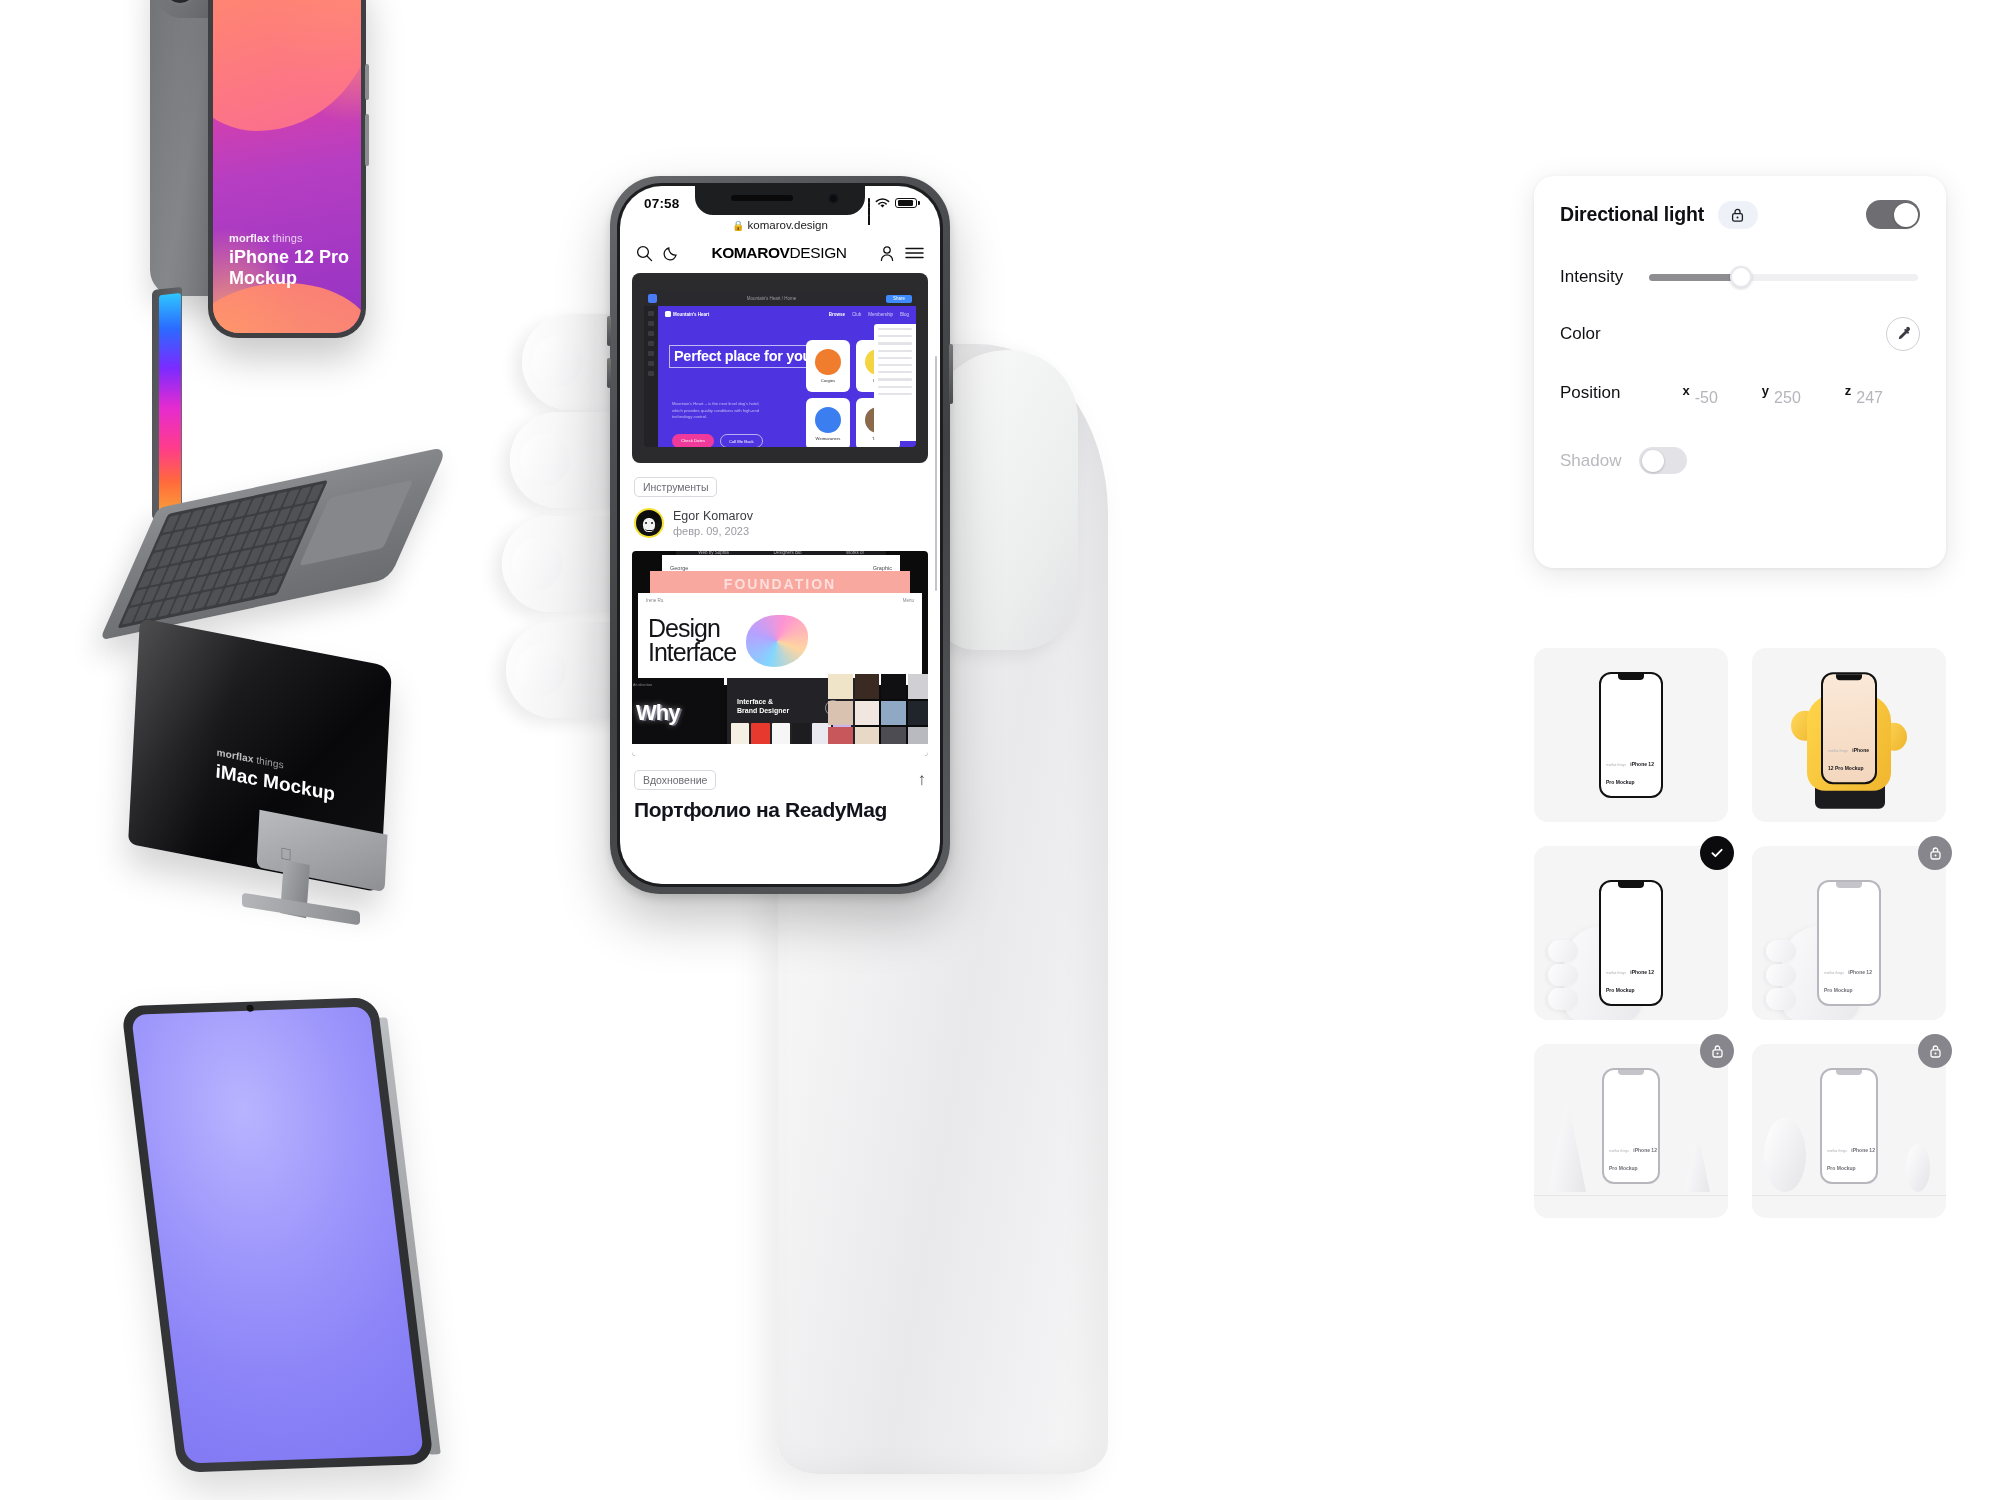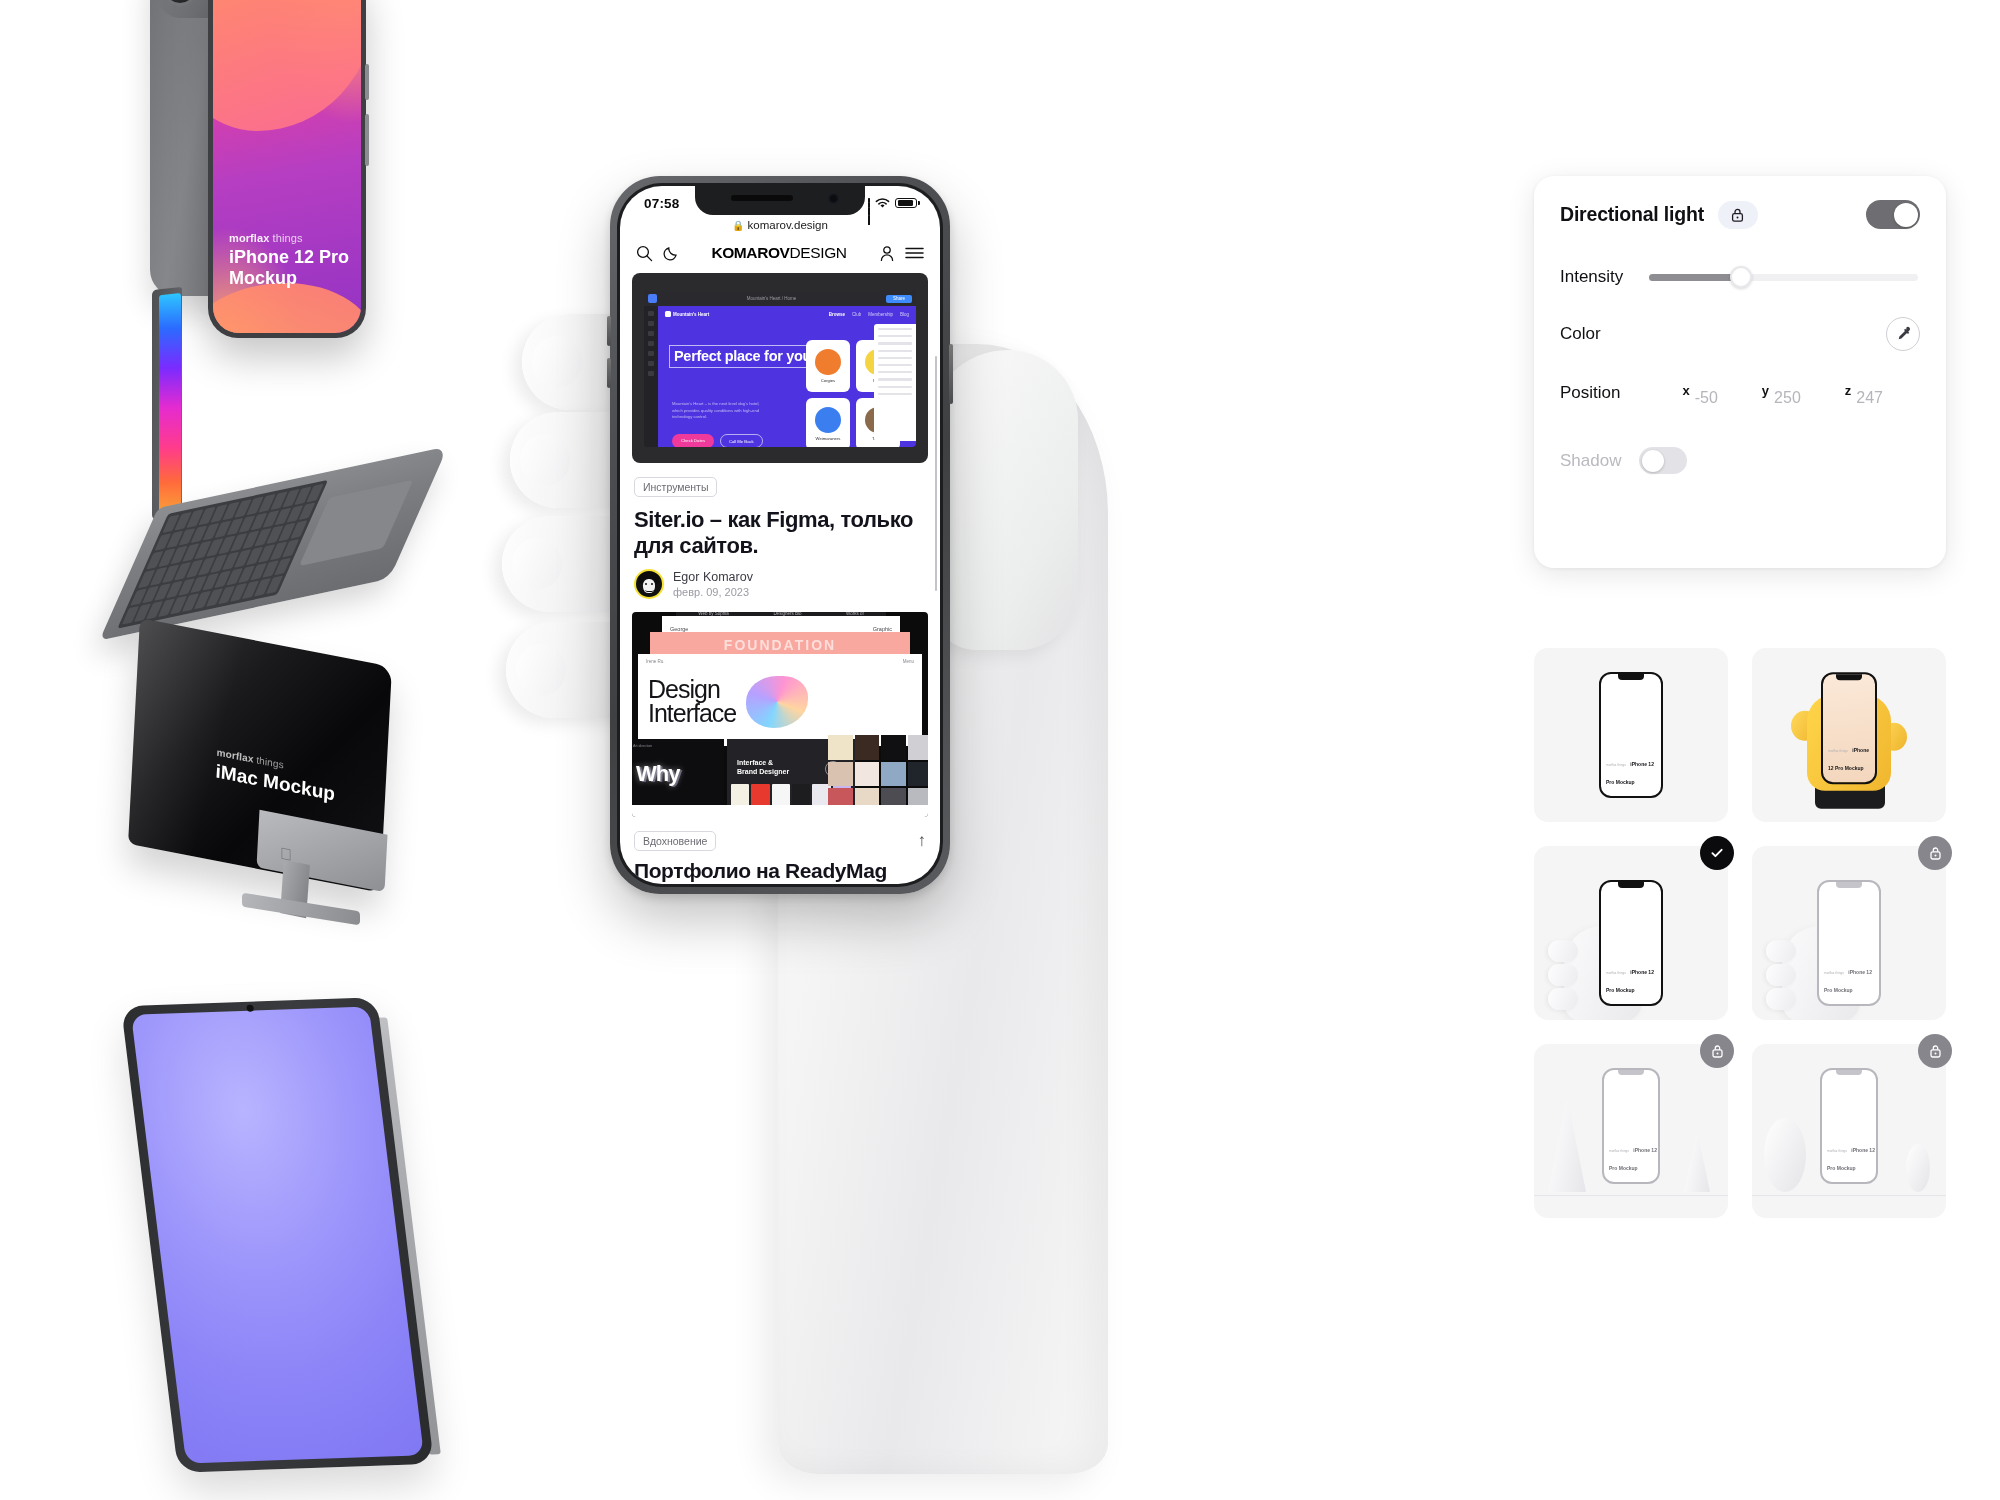--- a/index.html
+++ b/index.html
@@ -708,21 +708,20 @@
                         <i></i>
                     </div>
                   </div>
                 </div>
               </div>
             </div>
 
             <div class="tagrow">
               <span class="tag">Инструменты</span>
             </div>
-            <div class="art-title">Siter.io – как Figma, только для сайтов.</div>
             <div class="byline">
               <div class="avatar">
                 <span class="hair"></span>
                   <span class="face"></span>
                 <span class="eye e1"></span>
                   <span class="eye e2"></span>
                   <span class="mouth"></span>
               </div>
               <div>
                 <div class="by-name">Egor Komarov</div>

